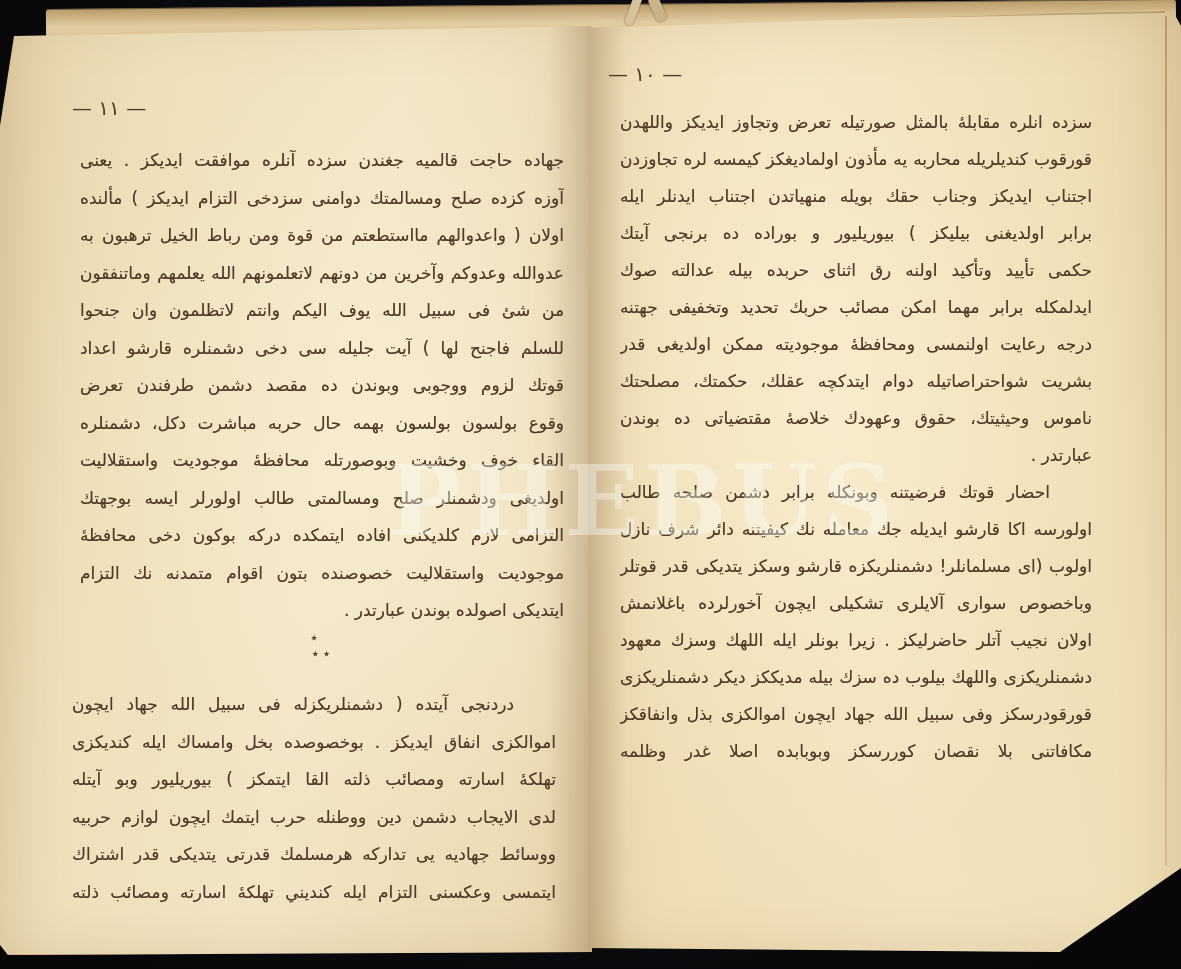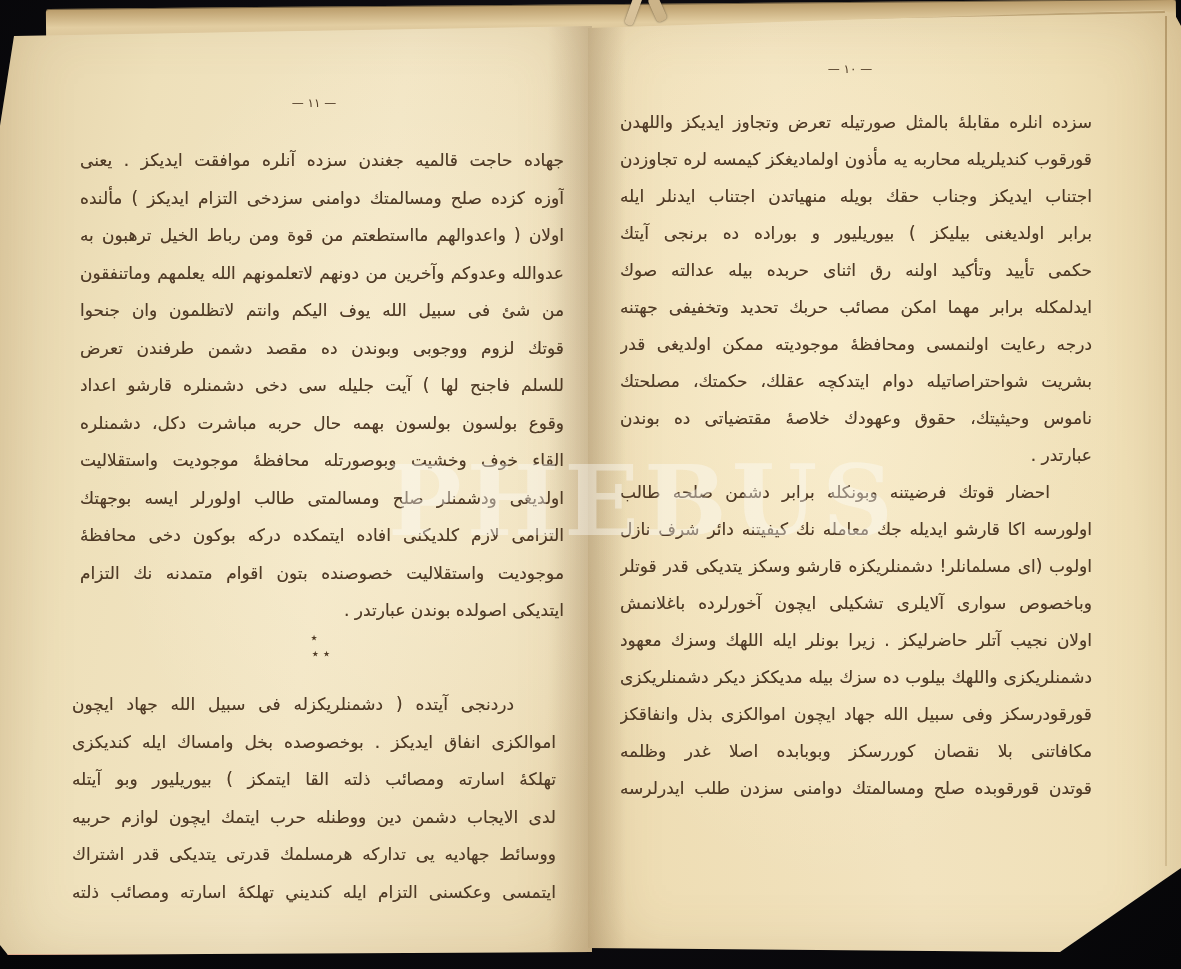--- a/index.html
+++ b/index.html
@@ -40,21 +40,21 @@
   .gutter-shade.on-left{right:0;width:44px;background:linear-gradient(to right,rgba(110,80,45,0),rgba(110,80,45,.20));}
   .gutter-shade.on-right{left:0;width:38px;background:linear-gradient(to left,rgba(110,80,45,0),rgba(100,72,40,.22));}
   .edge-line-v{position:absolute;left:577px;top:16px;height:850px;width:2px;
     background:linear-gradient(rgba(150,118,68,.55),rgba(150,118,68,.25));pointer-events:none;}
   .edge-line-h{position:absolute;left:2px;top:22px;width:575px;height:2px;
     background:rgba(150,118,68,.5);transform:rotate(-1.1deg);transform-origin:left center;pointer-events:none;}
   .bottom-pink{position:absolute;left:0;bottom:11px;width:70%;height:4px;
     background:linear-gradient(to right,rgba(235,150,128,.6),rgba(235,170,150,.12));pointer-events:none;}
 
   .pagehead{
-    position:absolute;text-align:center;color:#523d27;font-size:12px;letter-spacing:3px;
+    position:absolute;text-align:left;color:#523d27;font-size:20px;letter-spacing:3px;
     width:484px;direction:rtl;
   }
   .head-left{left:72px;top:96px;}
   .head-right{left:20px;top:62px;}
 
   .textblock{position:absolute;width:484px;}
   .tb-left1{left:80px;top:142px;}
   .tb-left2{left:72px;top:686px;}
   .tb-right{left:20px;top:104px;}
 
@@ -91,22 +91,22 @@
     <div class="bottom-pink"></div>
 
     <div class="pagehead head-left">— ١١ —</div>
 
     <div class="textblock tb-left1">
       <div class="tline" dir="rtl">جهاده حاجت قالميه جغندن سزده آنلره موافقت ايديكز . يعنى</div>
       <div class="tline" dir="rtl">آوزه كزده صلح ومسالمتك دوامنى سزدخى التزام ايديكز ) مألنده</div>
       <div class="tline" dir="rtl">اولان ( واعدوالهم مااستطعتم من قوة ومن رباط الخيل ترهبون به</div>
       <div class="tline" dir="rtl">عدوالله وعدوكم وآخرين من دونهم لاتعلمونهم الله يعلمهم وماتنفقون</div>
       <div class="tline" dir="rtl">من شئ فى سبيل الله يوف اليكم وانتم لاتظلمون وان جنحوا</div>
+      <div class="tline" dir="rtl">للسلم فاجنح لها ) آيت جليله سى دخى دشمنلره قارشو اعداد</div>
       <div class="tline" dir="rtl">قوتك لزوم ووجوبى وبوندن ده مقصد دشمن طرفندن تعرض</div>
-      <div class="tline" dir="rtl">للسلم فاجنح لها ) آيت جليله سى دخى دشمنلره قارشو اعداد</div>
       <div class="tline" dir="rtl">وقوع بولسون بولسون بهمه حال حربه مباشرت دكل، دشمنلره</div>
       <div class="tline" dir="rtl">القاء خوف وخشيت وبوصورتله محافظهٔ موجوديت واستقلاليت</div>
       <div class="tline" dir="rtl">اولديغى ودشمنلر صلح ومسالمتى طالب اولورلر ايسه بوجهتك</div>
       <div class="tline" dir="rtl">التزامى لازم كلديكنى افاده ايتمكده دركه بوكون دخى محافظهٔ</div>
       <div class="tline" dir="rtl">موجوديت واستقلاليت خصوصنده بتون اقوام متمدنه نك التزام</div>
       <div class="tline end" dir="rtl">ايتديكى اصولده بوندن عبارتدر .</div>
     </div>
 
     <div class="asterism">
       <div class="row1">٭</div>
@@ -142,19 +142,18 @@
       <div class="tline" dir="rtl">ناموس وحيثيتك، حقوق وعهودك خلاصهٔ مقتضياتى ده بوندن</div>
       <div class="tline end" dir="rtl">عبارتدر .</div>
       <div class="tline indent" dir="rtl">احضار قوتك فرضيتنه وبونكله برابر دشمن صلحه طالب</div>
       <div class="tline" dir="rtl">اولورسه اكا قارشو ايديله جك معامله نك كيفيتنه دائر شرف نازل</div>
       <div class="tline" dir="rtl">اولوب (اى مسلمانلر! دشمنلريكزه قارشو وسكز يتديكى قدر قوتلر</div>
       <div class="tline" dir="rtl">وباخصوص سوارى آلايلرى تشكيلى ايچون آخورلرده باغلانمش</div>
       <div class="tline" dir="rtl">اولان نجيب آتلر حاضرليكز . زيرا بونلر ايله اللهك وسزك معهود</div>
       <div class="tline" dir="rtl">دشمنلريكزى واللهك بيلوب ده سزك بيله مديككز ديكر دشمنلريكزى</div>
       <div class="tline" dir="rtl">قورقودرسكز وفى سبيل الله جهاد ايچون اموالكزى بذل وانفاقكز</div>
       <div class="tline" dir="rtl">مكافاتنى بلا نقصان كوررسكز وبوبابده اصلا غدر وظلمه</div>
-      <div class="tline" dir="rtl">قوتدن قورقوبده صلح ومسالمتك دوامنى سزدن طلب ايدرلرسه</div>
     </div>
   </div>
 
   <div class="watermark">PHEBUS</div>
 
 </div>
 
 </body></html>

